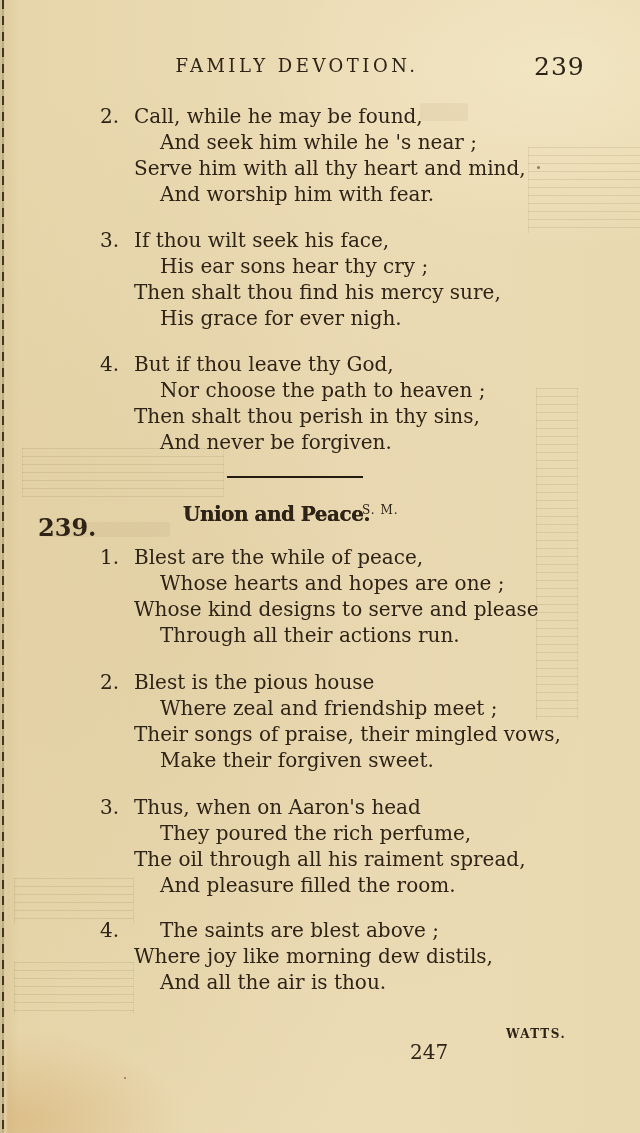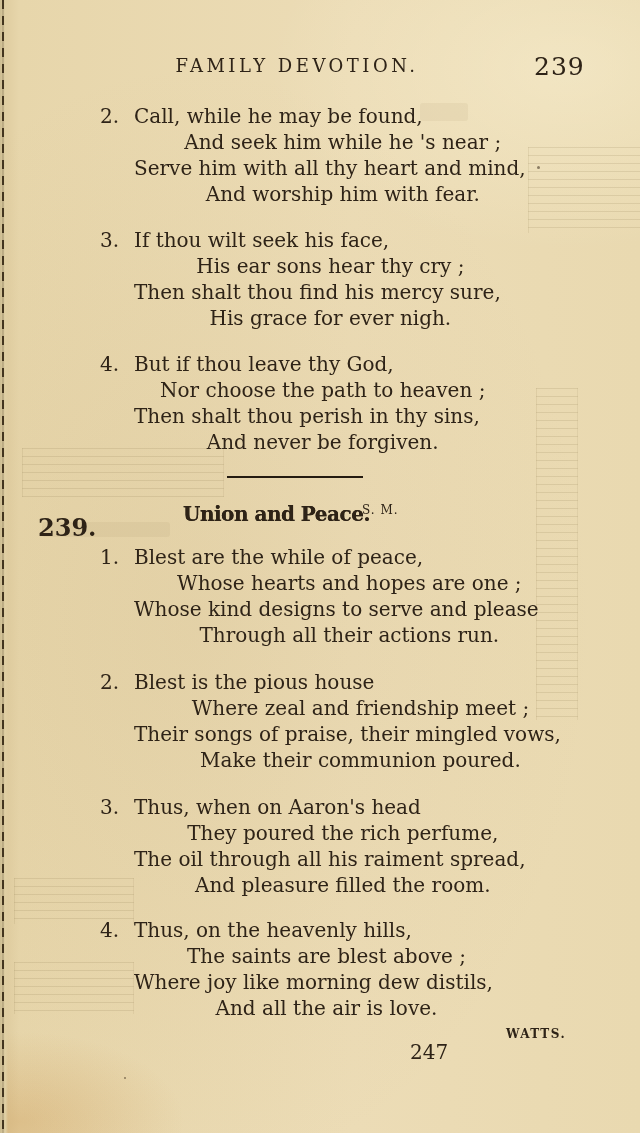--- a/index.html
+++ b/index.html
@@ -24,21 +24,21 @@
     border-left:1px solid rgba(128,108,66,0.22);border-right:1px solid rgba(128,108,66,0.18);}
   .smudge{background:rgba(128,108,66,0.14);border-radius:3px;}
   
   .running-title{position:absolute;top:55px;left:0;width:594px;text-align:center;
     font-size:18px;font-weight:normal;letter-spacing:3.5px;}
   .running-pageno{position:absolute;top:52px;left:534px;font-size:25px;font-weight:normal;letter-spacing:1px;}
   
   .verse{position:absolute;left:100px;display:flex;font-size:20px;line-height:26px;}
   .vnum{width:34px;flex:none;}
   .vlines{white-space:nowrap;}
-  .vline.ind{padding-left:26px;text-align:center;}
+  .vline.ind{padding-left:26px;}
   
   .divider{position:absolute;top:476px;left:227px;width:136px;height:2px;background:#241b10;}
   
   .hymn-number{position:absolute;top:499px;left:38px;font-size:24px;font-weight:bold;margin-top:14px;}
   .hymn-title{position:absolute;top:502px;left:183px;font-size:20px;font-weight:bold;
     letter-spacing:-0.5px;text-shadow:0 0 .6px #2e2317;}
   .hymn-meter{position:absolute;top:503px;left:362px;font-size:12px;letter-spacing:1px;}
   
   .attribution{position:absolute;top:1027px;left:506px;font-size:12px;font-weight:bold;letter-spacing:1.5px;}
   .folio{position:absolute;top:1040px;left:410px;font-size:20px;}
@@ -106,36 +106,35 @@
     <div class="vline">Whose kind designs to serve and please</div>
     <div class="vline ind">Through all their actions run.</div>
   </div>
 </div>
 <div class="verse" style="top:669px">
   <span class="vnum">2.</span>
   <div class="vlines">
     <div class="vline">Blest is the pious house</div>
     <div class="vline ind">Where zeal and friendship meet ;</div>
     <div class="vline">Their songs of praise, their mingled vows,</div>
-    <div class="vline ind">Make their communion poured.</div>
+    <div class="vline ind">Make their forgiven sweet.</div>
   </div>
 </div>
 <div class="verse" style="top:794px">
   <span class="vnum">3.</span>
   <div class="vlines">
     <div class="vline">Thus, when on Aaron's head</div>
     <div class="vline ind">They poured the rich perfume,</div>
     <div class="vline">The oil through all his raiment spread,</div>
     <div class="vline ind">And pleasure filled the room.</div>
   </div>
 </div>
 <div class="verse" style="top:917px">
   <span class="vnum">4.</span>
   <div class="vlines">
-    <div class="vline">Thus, on the heavenly hills,</div>
     <div class="vline ind">The saints are blest above ;</div>
     <div class="vline">Where joy like morning dew distils,</div>
-    <div class="vline ind">And all the air is love.</div>
+    <div class="vline ind">And all the air is thou.</div>
   </div>
 </div>
 
 <div class="attribution">WATTS.</div>
 <div class="folio">247</div>
 
 </body></html>

